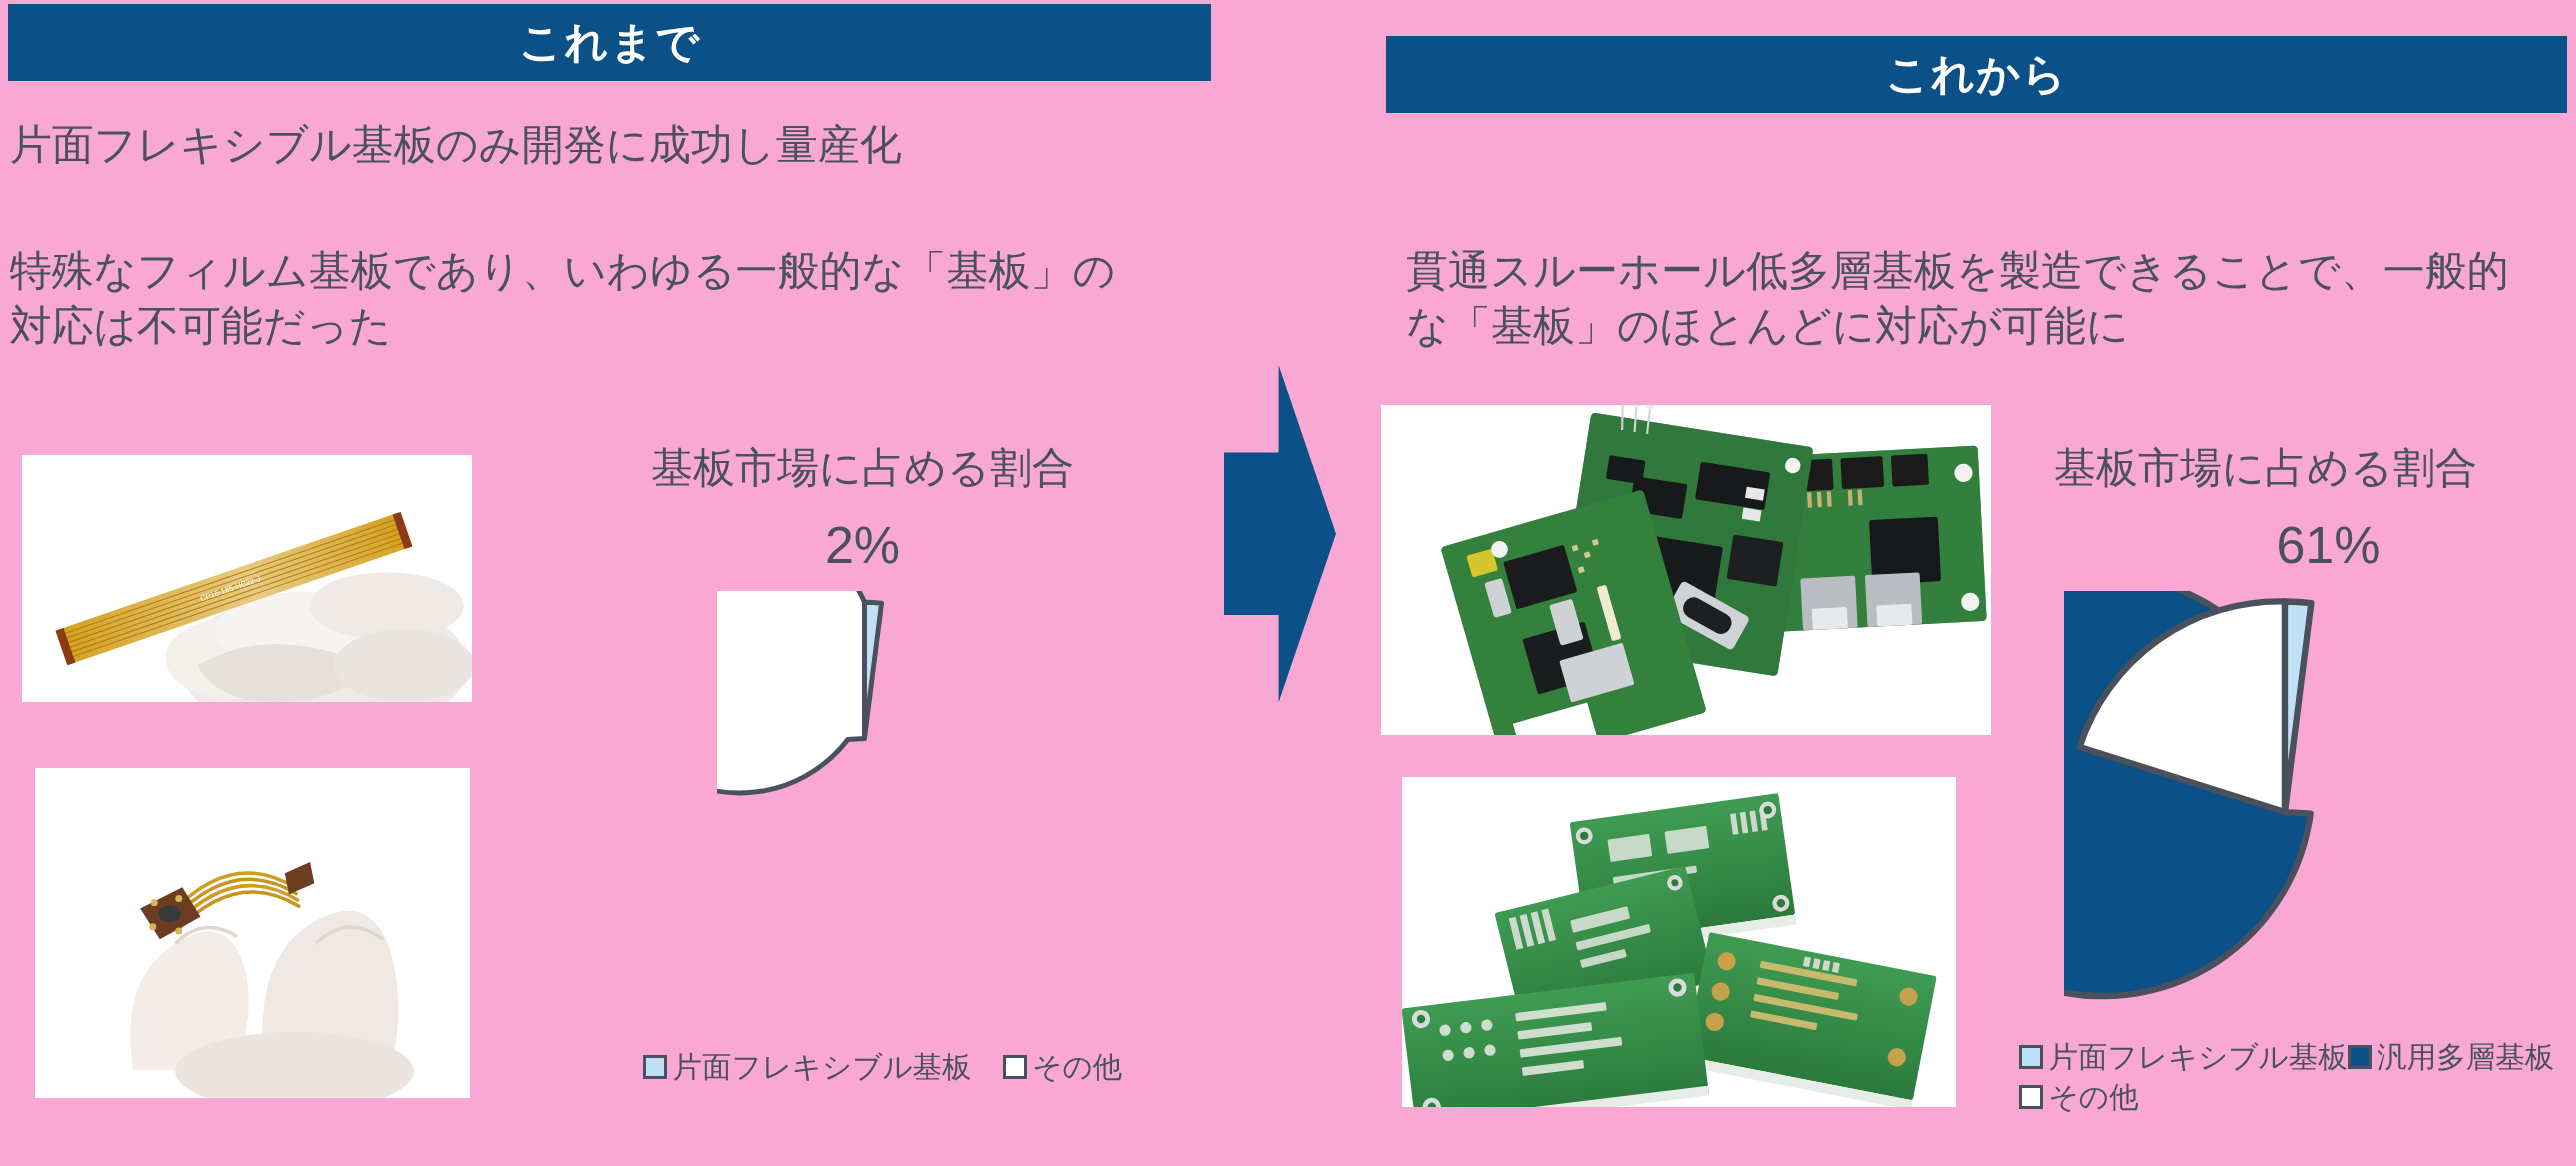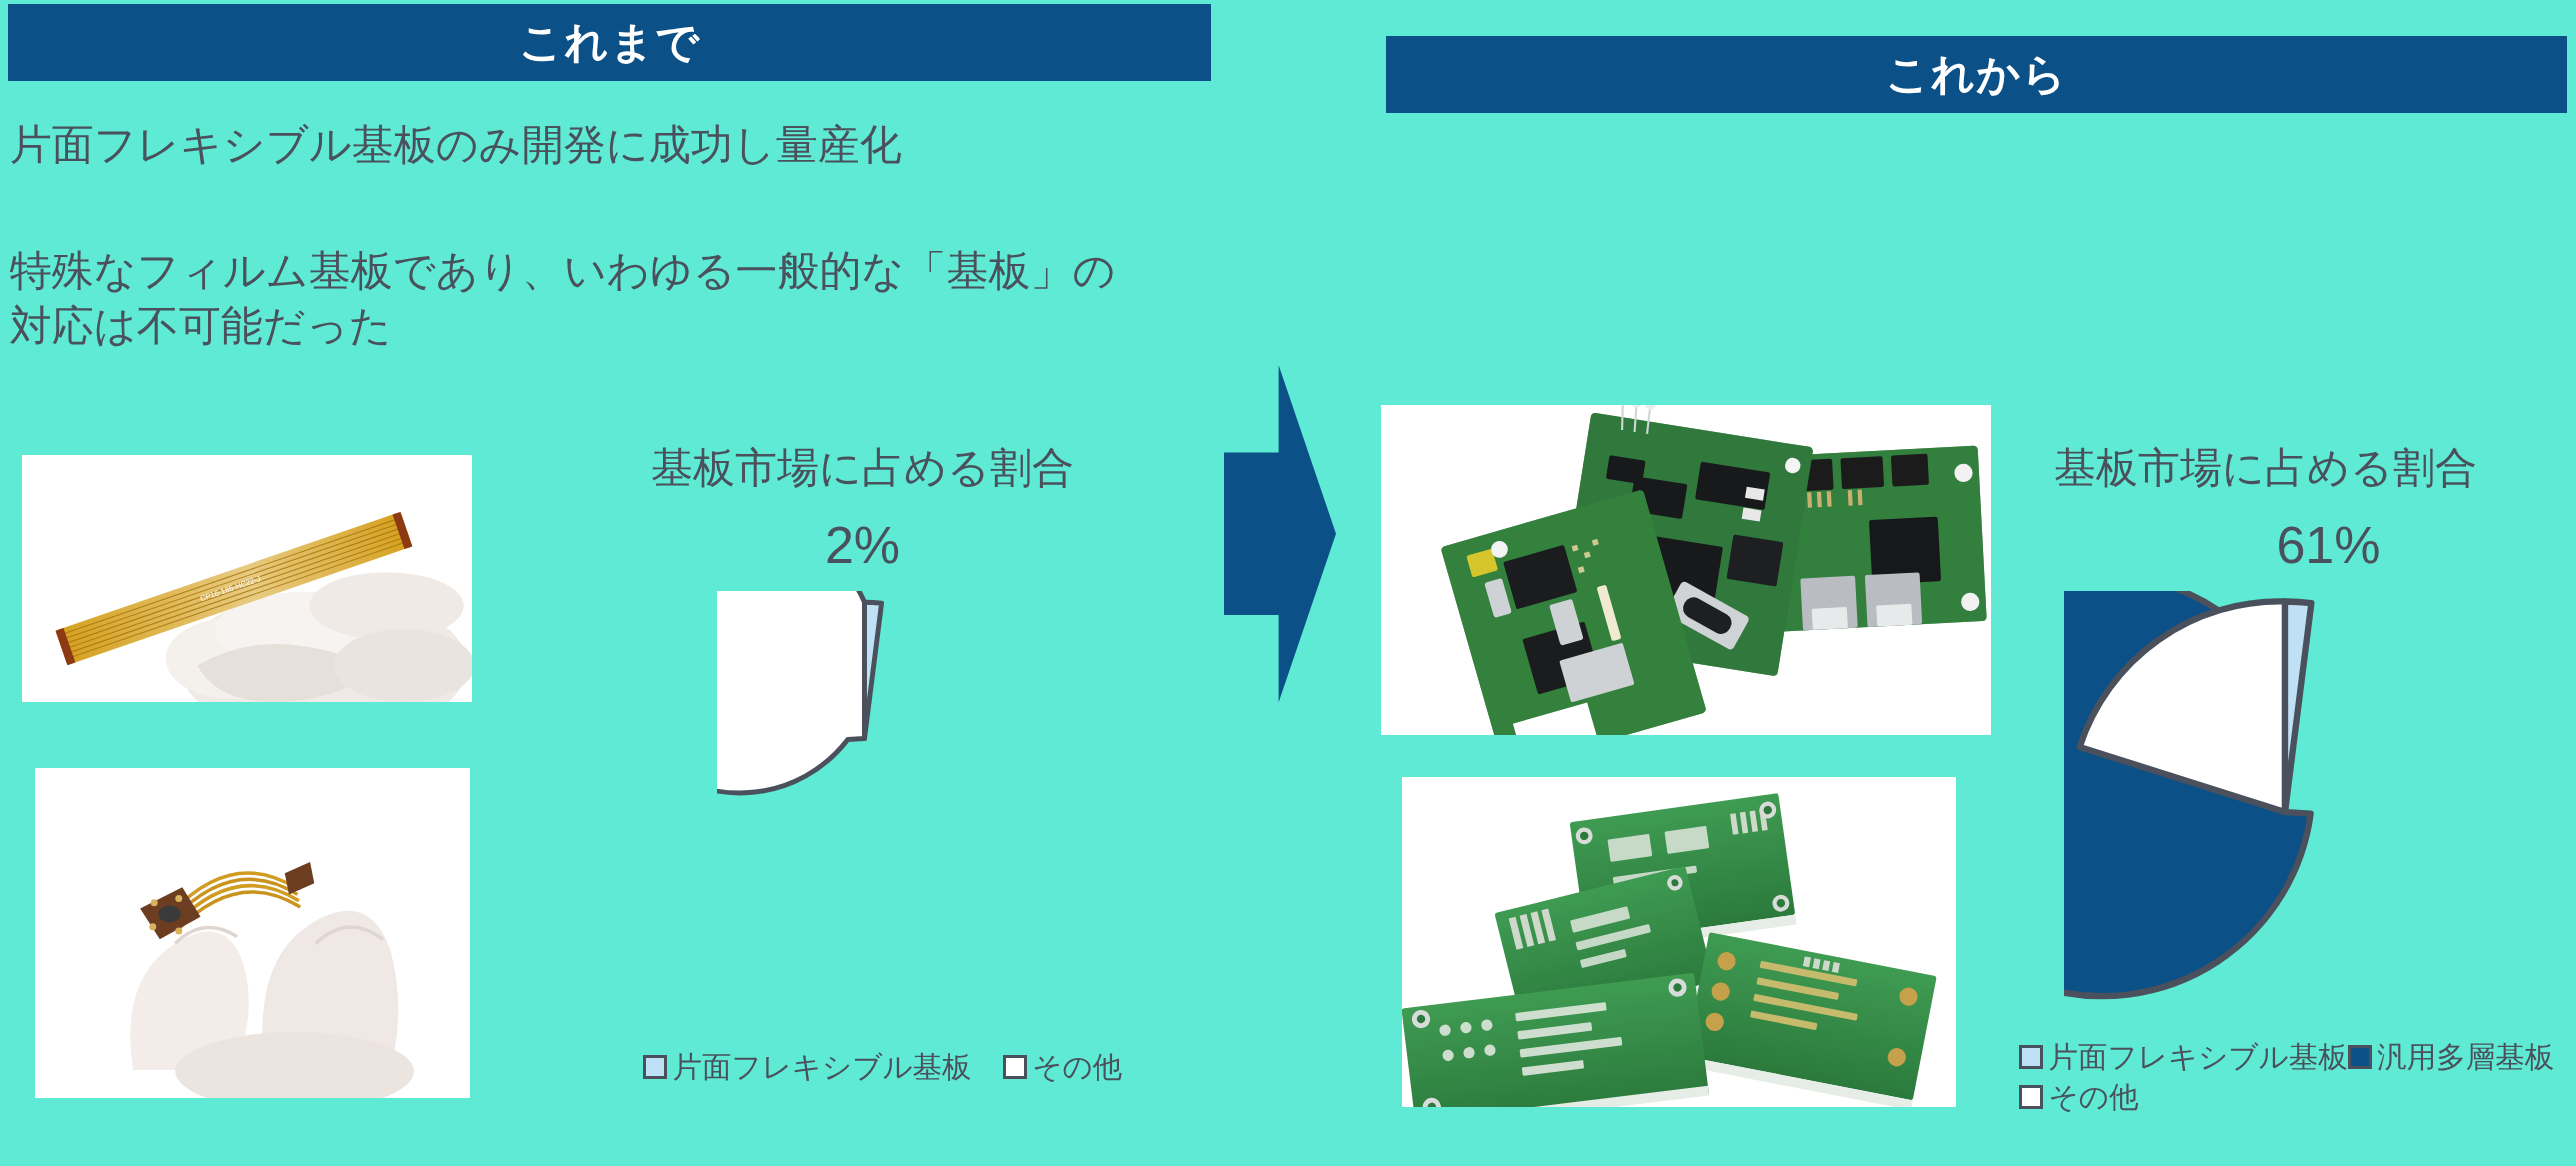--- a/index.html
+++ b/index.html
@@ -5,21 +5,21 @@
 <style>
   html, body {
     margin: 0;
     padding: 0;
     background: #ffffff;
   }
   #slide {
     position: relative;
     width: 2576px;
     height: 1167px;
-    background: #5eead4;
+    background: #f9a8d4;
     overflow: hidden;
     font-family: "Liberation Sans", "DejaVu Sans", sans-serif;
     color: #4a515c;
   }
 
   
   .banner {
     position: absolute;
     background: #0b5087;
     color: #ffffff;
@@ -239,20 +239,22 @@
     <svg viewBox="0 0 160 482">
       <polygon points="0,125 78,125 78,0 160,241 78,482 78,357 0,357" fill="#0b5087"></polygon>
     </svg>
   </div>
 
   <div class="banner" id="banner-right">
     <span>これから</span>
   </div>
 
 
+  <div class="body-text" id="right-para-2">貫通スルーホール低多層基板を製造できることで、一般的
+な「基板」のほとんどに対応が可能に</div>
 
   <div class="photo" id="photo-pcb-stack-a">
     <svg viewBox="0 0 870 470" preserveAspectRatio="xMidYMid slice">
       <rect x="0" y="0" width="870" height="470" fill="#ffffff"></rect>
 
       <g transform="rotate(-3 620 250)">
         <rect x="470" y="70" width="390" height="250" rx="6" fill="#2f7a3c"></rect>
         <rect x="470" y="70" width="390" height="250" rx="6" fill="#35823f" opacity="0.6"></rect>
         <g fill="#1b1b1b">
           <rect x="520" y="78" width="60" height="44" rx="3"></rect>

